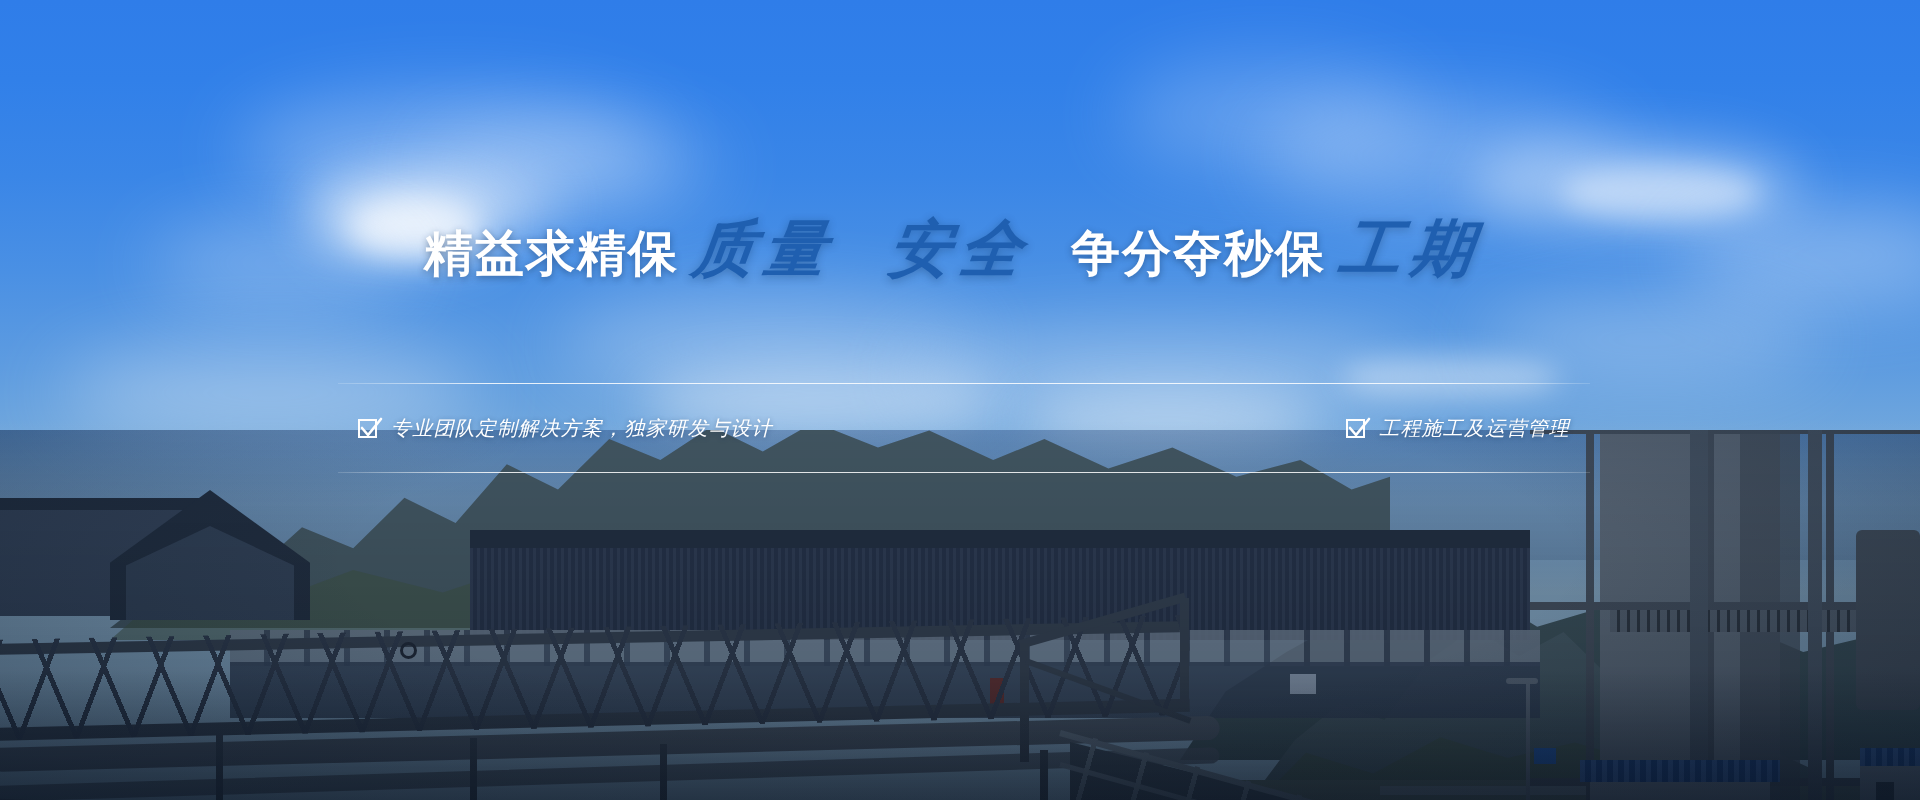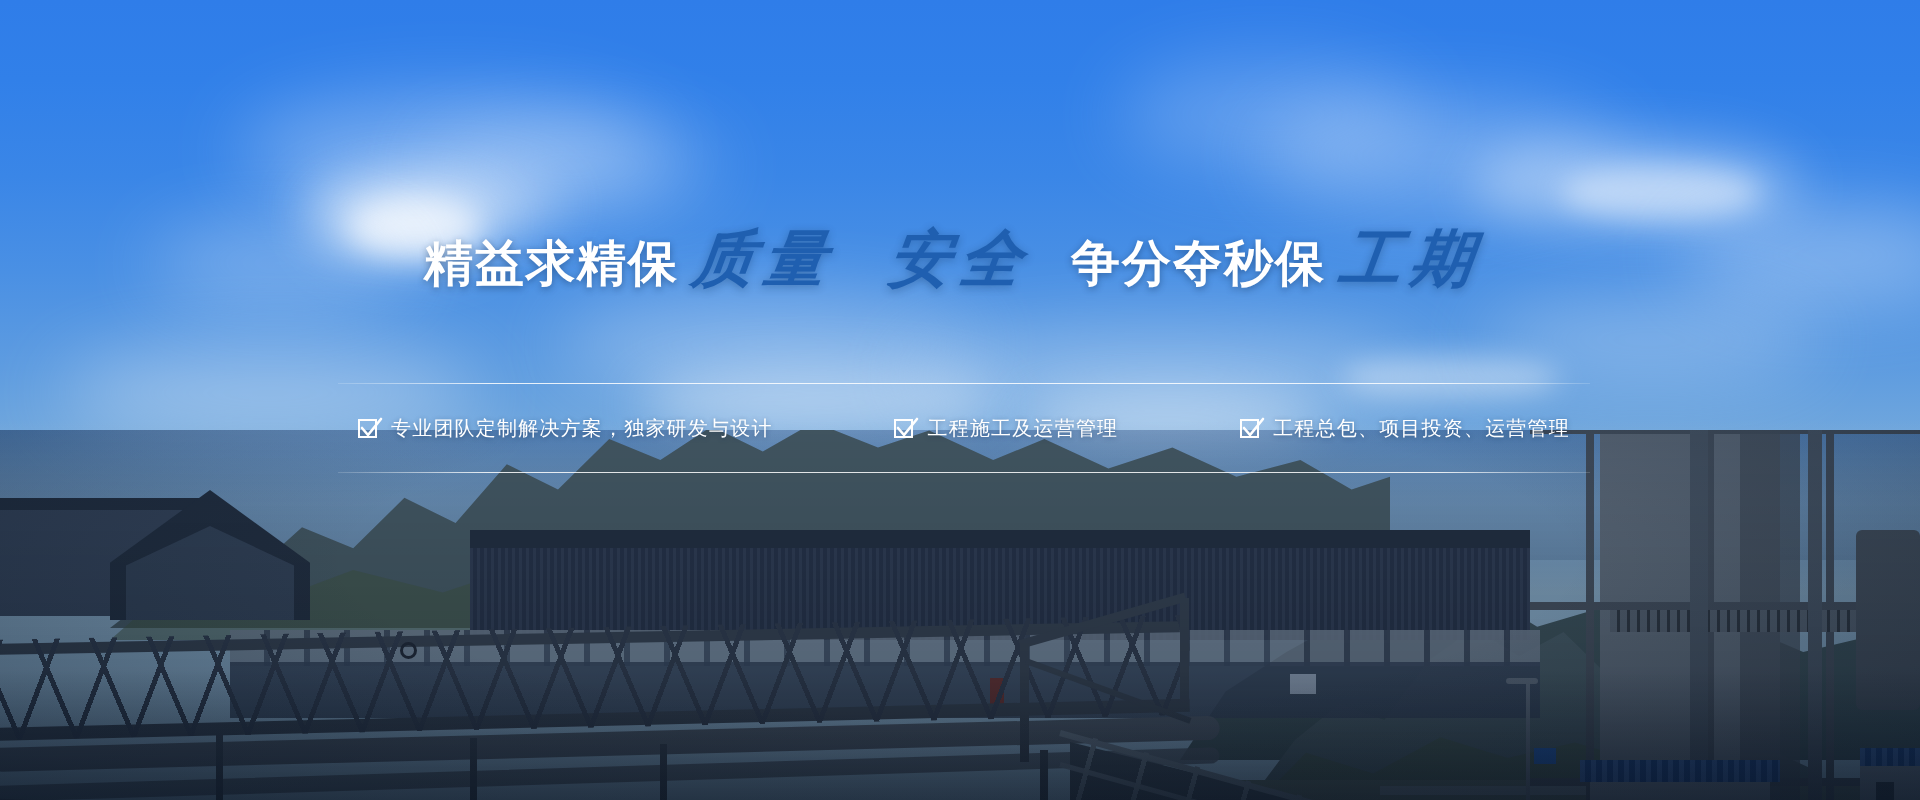--- a/index.html
+++ b/index.html
@@ -34,21 +34,21 @@
   .rail{position:absolute;background:#7d8a93;}
   .conc{position:absolute;background:#5a646e;}
   .tower{position:absolute;background:#7b848c;}
   .tower-dk{position:absolute;background:#5c656e;}
   .pipe{position:absolute;background:#606b76;border-radius:40px;}
   .bluetint{position:absolute;inset:0;background:linear-gradient(180deg,rgba(30,70,120,.34),rgba(16,40,72,.52));mix-blend-mode:multiply;}
   .vign{position:absolute;inset:0;background:radial-gradient(ellipse at 50% 35%,rgba(0,0,0,0) 45%,rgba(8,22,40,.38) 100%);}
 
   
   .headline{position:absolute;left:0;right:0;top:208px;height:90px;
-    display:flex;align-items:center;justify-content:center;white-space:nowrap;margin-top:10px;}
+    display:flex;align-items:center;justify-content:center;white-space:nowrap;}
   .hl-plain{
     color:#ffffff;font-size:49px;font-weight:bold;letter-spacing:2px;
     text-shadow:0 2px 7px rgba(16,45,85,.45);line-height:1;
   }
   .hl-script{
     color:#1f5fb0;font-size:62px;font-weight:bold;font-style:italic;
     font-family:"DejaVu Serif","Liberation Serif",serif;
     letter-spacing:9px;line-height:1;
     padding:0 14px;transform:translateY(-4px) skewX(-7deg);
     text-shadow:0 2px 8px rgba(10,35,70,.30);
@@ -60,21 +60,21 @@
     background:linear-gradient(90deg,rgba(255,255,255,.15),rgba(255,255,255,.85) 12%,rgba(255,255,255,.85) 88%,rgba(255,255,255,.15));}
   .rule.top{top:383px;}
   .rule.bottom{top:472px;}
 
   .features{position:absolute;left:338px;width:1252px;top:400px;height:56px;
     display:flex;align-items:center;justify-content:space-between;padding:0 20px;}
   .feat{display:flex;align-items:center;gap:14px;}
   .chk{width:19px;height:19px;flex:0 0 19px;border:2px solid #ffffff;position:relative;display:block;}
   .chk svg{position:absolute;left:-1px;top:-5px;width:24px;height:24px;}
   .feat-label{color:#ffffff;font-size:20px;letter-spacing:1.2px;
-    text-shadow:0 1px 5px rgba(16,45,85,.45);}
+    text-shadow:0 1px 5px rgba(16,45,85,.45);font-style:italic;}
 </style>
 </head>
 <body>
 
 <div class="stage">
 
   <div class="sky"></div>
 
   <div class="cloud soft" style="left:240px;top:96px;width:420px;height:110px;opacity:.30"></div>
   <div class="cloud soft" style="left:420px;top:126px;width:300px;height:80px;opacity:.26"></div>
@@ -213,26 +213,18 @@
 
     <div class="feat">
       <span class="chk">
         <svg viewBox="0 0 24 24" aria-hidden="true">
             <path d="M3 12 L9 19 L22 3" fill="none" stroke="#ffffff" stroke-width="2.6" stroke-linecap="round" stroke-linejoin="round"></path>
           </svg>
       </span>
       <span class="feat-label">工程施工及运营管理</span>
     </div>
 
-    <div class="feat">
-      <span class="chk">
-        <svg viewBox="0 0 24 24" aria-hidden="true">
-            <path d="M3 12 L9 19 L22 3" fill="none" stroke="#ffffff" stroke-width="2.6" stroke-linecap="round" stroke-linejoin="round"></path>
-          </svg>
-      </span>
-      <span class="feat-label">工程总包、项目投资、运营管理</span>
-    </div>
 
   </div>
 
   <div class="rule bottom"></div>
 
 </div>
 
 </body></html>

